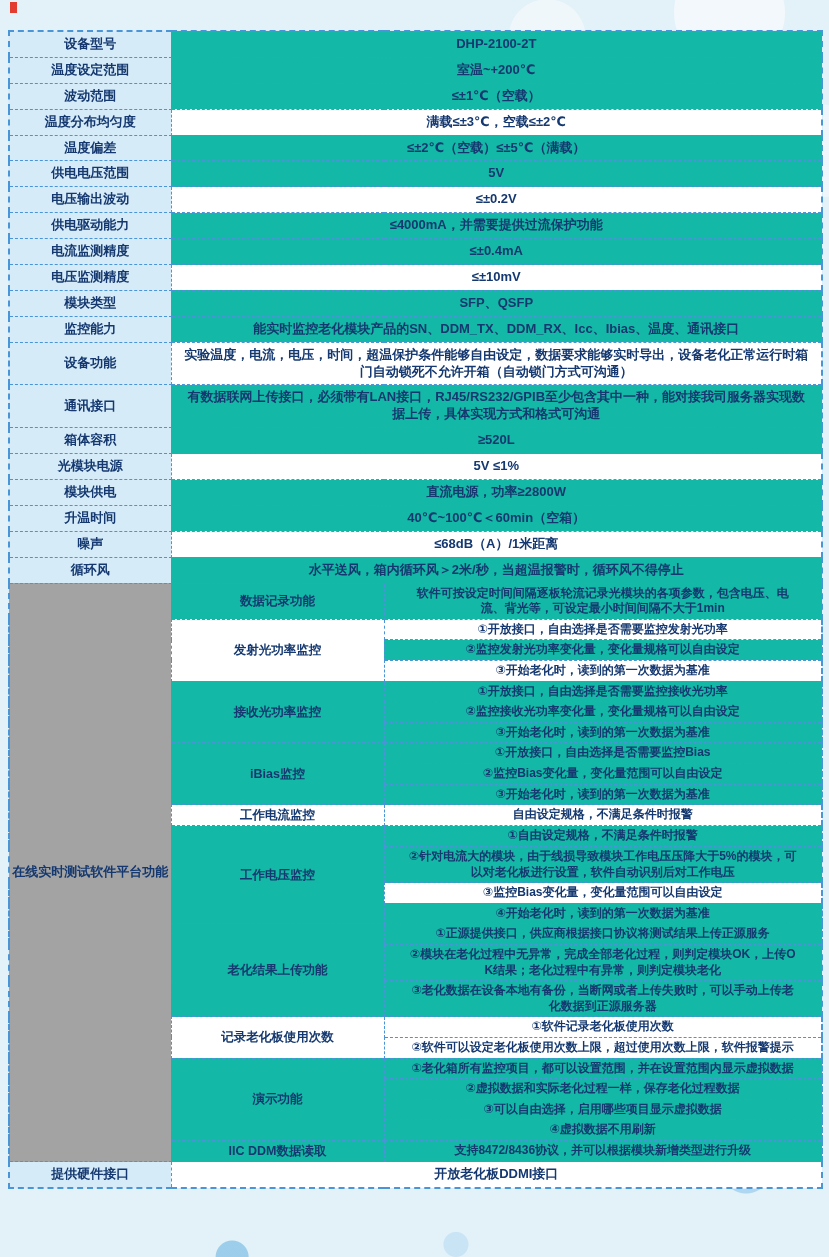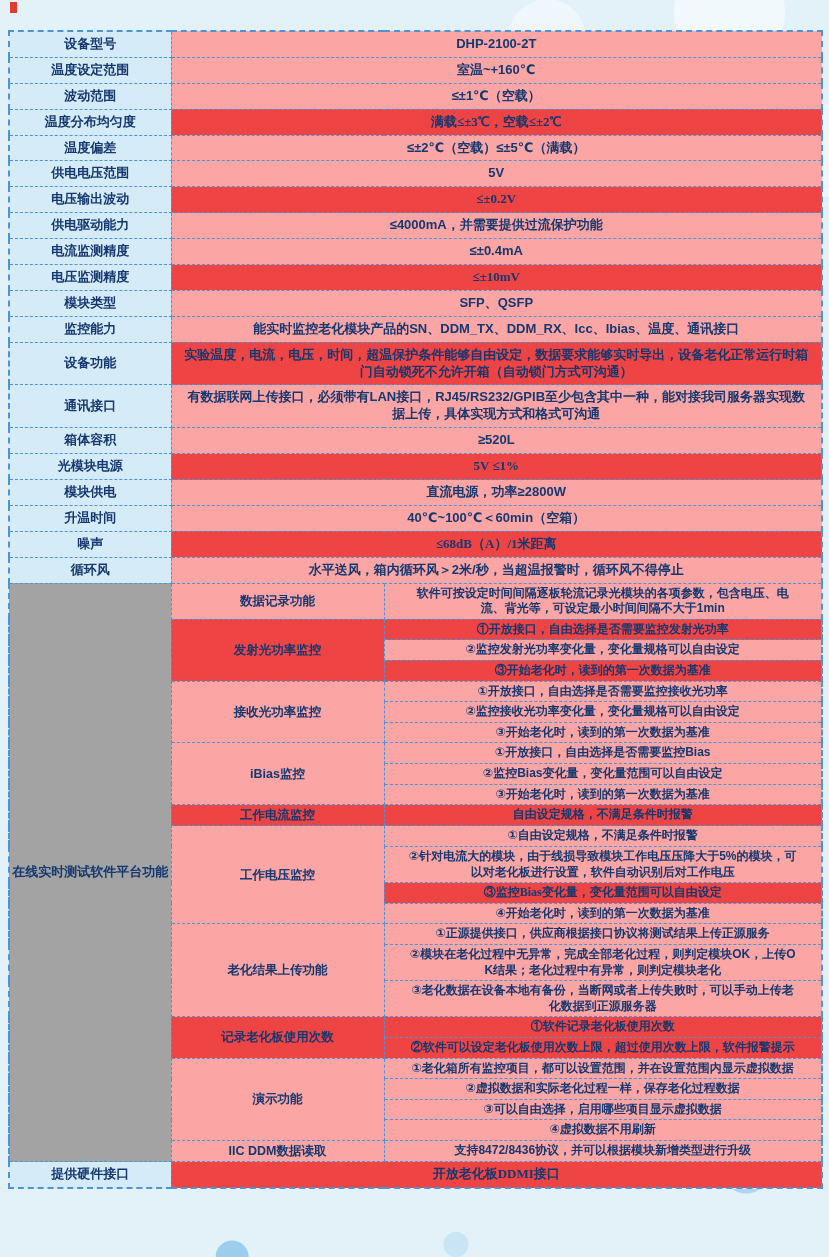--- a/index.html
+++ b/index.html
@@ -38,22 +38,22 @@
   }
   td{
     border:1px dashed #4a94d8;
     color:#14386f;font-weight:bold;text-align:center;vertical-align:middle;
     line-height:1.3;word-break:break-all;
   }
   td.lbl{background:#d6ebf8;font-size:13px;padding:4px 4px;width:162px;margin-top:36px;}
   td.val{font-size:13px;padding:4px 10px;}
   td.sub{font-size:12.5px;padding:2px 4px;width:213px;}
   td.desc{font-size:12px;padding:2px 22px;width:438px;}
-  .bg-light{background:#fca5a5;}
-  .bg-cyan{background:#ef4444;font-family:Liberation Serif, serif;}
+  .bg-light{background:#14b8a6;}
+  .bg-cyan{background:#ffffff;}
   td.big-lbl{background:#a3a3a3;font-size:13px;}
 </style>
 </head>
 <body>
 
 <div class="bg-decor"></div>
 <div class="watermark wm-tl">m.cn</div>
 <div class="watermark wm-br">yhx</div>
 <div class="corner-mark"></div>
 
@@ -64,21 +64,21 @@
       <col style="width:438px">
     </colgroup>
   <tbody>
 
     <tr>
         <td class="lbl">设备型号</td>
         <td class="val bg-light" colspan="2">DHP-2100-2T</td>
       </tr>
     <tr>
         <td class="lbl">温度设定范围</td>
-        <td class="val bg-light" colspan="2">室温~+160℃</td>
+        <td class="val bg-light" colspan="2">室温~+200℃</td>
       </tr>
     <tr>
         <td class="lbl">波动范围</td>
         <td class="val bg-light" colspan="2">≤±1℃（空载）</td>
       </tr>
     <tr>
         <td class="lbl">温度分布均匀度</td>
         <td class="val bg-cyan" colspan="2">满载≤±3℃，空载≤±2℃</td>
       </tr>
     <tr>

